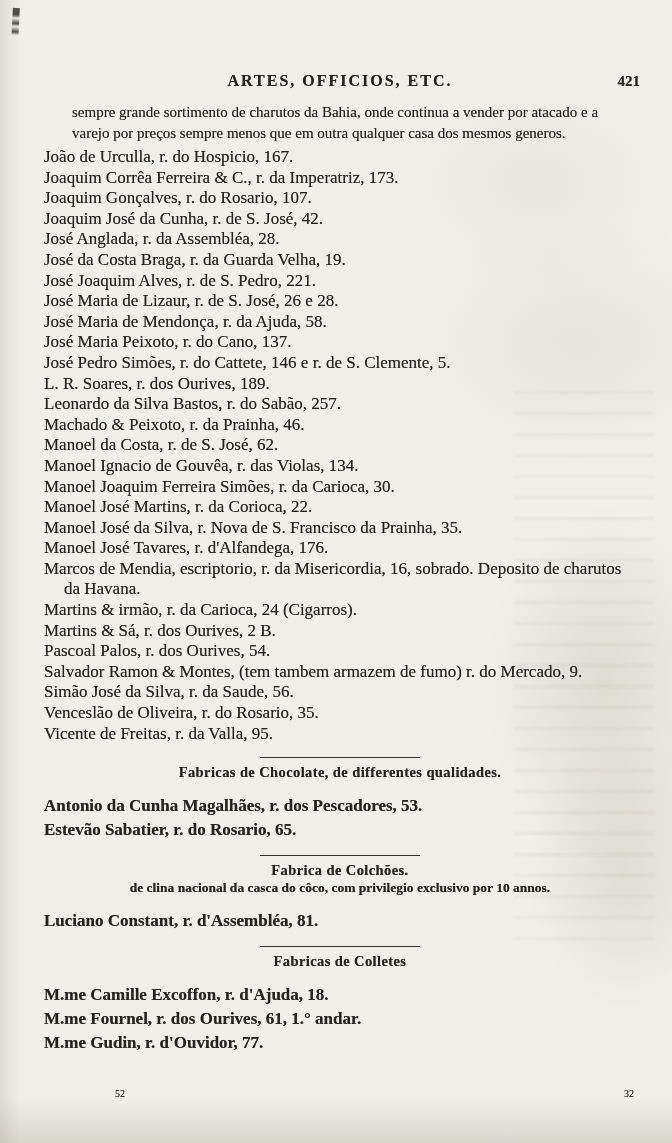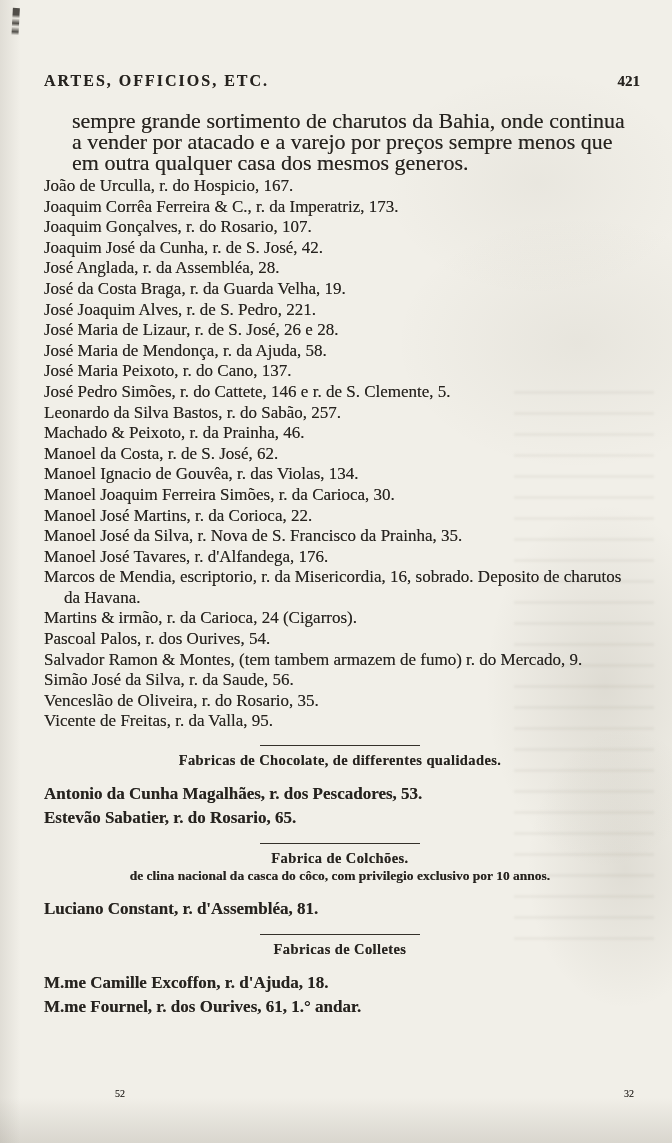--- a/index.html
+++ b/index.html
@@ -20,26 +20,26 @@
       #f1efe8;
     text-shadow:0 0 0.5px rgba(45,40,33,0.55);
   }
   .ink-smudge {
     position:absolute; left:12px; top:8px; width:7px; height:34px;
     background:linear-gradient(#2a2722 20%, transparent 30%, #2a2722 45%, transparent 55%, #2a2722 70%, transparent 80%);
     opacity:0.8; transform:rotate(3deg);
   }
   .content { position:absolute; left:44px; right:36px; top:72px; }
   .page-header {
-    position:relative; text-align:left;
+    position:relative; text-align:center;
     font-weight:bold; font-size:16px; letter-spacing:2px;
-    margin-bottom:20px;
+    margin-bottom:12px;
   }
   .page-num { position:absolute; right:-4px; top:1px; letter-spacing:0; font-size:15px; }
-  .intro { margin-left:28px; font-size:22px; line-height:21px; margin-bottom:3px; }
+  .intro { margin-left:28px; font-size:15px; line-height:21px; margin-bottom:3px; }
   .entry {
     font-size:17px; line-height:20.6px;
     padding-left:20px; text-indent:-20px;
   }
   .section { margin-top:2px; }
   .rule {
     width:160px; height:0; border-top:1.5px solid #34302a;
     margin:13px auto 5px;
   }
   .section-heading {
@@ -84,30 +84,32 @@
         <div class="entry" data-name="directory-entry">Joaquim Corrêa Ferreira &amp; C., r. da Imperatriz, 173.</div>
         <div class="entry" data-name="directory-entry">Joaquim Gonçalves, r. do Rosario, 107.</div>
         <div class="entry" data-name="directory-entry">Joaquim José da Cunha, r. de S. José, 42.</div>
         <div class="entry" data-name="directory-entry">José Anglada, r. da Assembléa, 28.</div>
         <div class="entry" data-name="directory-entry">José da Costa Braga, r. da Guarda Velha, 19.</div>
         <div class="entry" data-name="directory-entry">José Joaquim Alves, r. de S. Pedro, 221.</div>
         <div class="entry" data-name="directory-entry">José Maria de Lizaur, r. de S. José, 26 e 28.</div>
         <div class="entry" data-name="directory-entry">José Maria de Mendonça, r. da Ajuda, 58.</div>
         <div class="entry" data-name="directory-entry">José Maria Peixoto, r. do Cano, 137.</div>
         <div class="entry" data-name="directory-entry">José Pedro Simões, r. do Cattete, 146 e r. de S. Clemente, 5.</div>
+        <div class="entry" data-name="directory-entry">L. R. Soares, r. dos Ourives, 189.</div>
         <div class="entry" data-name="directory-entry">Leonardo da Silva Bastos, r. do Sabão, 257.</div>
         <div class="entry" data-name="directory-entry">Machado &amp; Peixoto, r. da Prainha, 46.</div>
         <div class="entry" data-name="directory-entry">Manoel da Costa, r. de S. José, 62.</div>
         <div class="entry" data-name="directory-entry">Manoel Ignacio de Gouvêa, r. das Violas, 134.</div>
         <div class="entry" data-name="directory-entry">Manoel Joaquim Ferreira Simões, r. da Carioca, 30.</div>
         <div class="entry" data-name="directory-entry">Manoel José Martins, r. da Corioca, 22.</div>
         <div class="entry" data-name="directory-entry">Manoel José da Silva, r. Nova de S. Francisco da Prainha, 35.</div>
         <div class="entry" data-name="directory-entry">Manoel José Tavares, r. d'Alfandega, 176.</div>
         <div class="entry" data-name="directory-entry">Marcos de Mendia, escriptorio, r. da Misericordia, 16, sobrado. Deposito de charutos da Havana.</div>
         <div class="entry" data-name="directory-entry">Martins &amp; irmão, r. da Carioca, 24 (Cigarros).</div>
+        <div class="entry" data-name="directory-entry">Martins &amp; Sá, r. dos Ourives, 2 B.</div>
         <div class="entry" data-name="directory-entry">Pascoal Palos, r. dos Ourives, 54.</div>
         <div class="entry" data-name="directory-entry">Salvador Ramon &amp; Montes, (tem tambem armazem de fumo) r. do Mercado, 9.</div>
         <div class="entry" data-name="directory-entry">Simão José da Silva, r. da Saude, 56.</div>
         <div class="entry" data-name="directory-entry">Venceslão de Oliveira, r. do Rosario, 35.</div>
         <div class="entry" data-name="directory-entry">Vicente de Freitas, r. da Valla, 95.</div>
       </div>
 
     <div class="section" data-name="section-chocolate">
       <div class="rule" data-name="section-rule"></div>
       <div class="section-heading" data-name="section-heading">Fabricas de Chocolate, de differentes qualidades.</div>
@@ -127,20 +129,21 @@
         </div>
     </div>
 
     <div class="section" data-name="section-colletes">
       <div class="rule" data-name="section-rule"></div>
       <div class="section-heading" data-name="section-heading">Fabricas de Colletes</div>
 
       <div class="section-entries" data-name="section-entries">
           <div class="entry" data-name="directory-entry">M.me Camille Excoffon, r. d'Ajuda, 18.</div>
           <div class="entry" data-name="directory-entry">M.me Fournel, r. dos Ourives, 61, 1.° andar.</div>
+          <div class="entry" data-name="directory-entry">M.me Gudin, r. d'Ouvidor, 77.</div>
         </div>
     </div>
 
   </div>
 
   <div class="footer-mark left" data-name="signature-mark-left">52</div>
   <div class="footer-mark right" data-name="signature-mark-right">32</div>
 
 </div>
 

